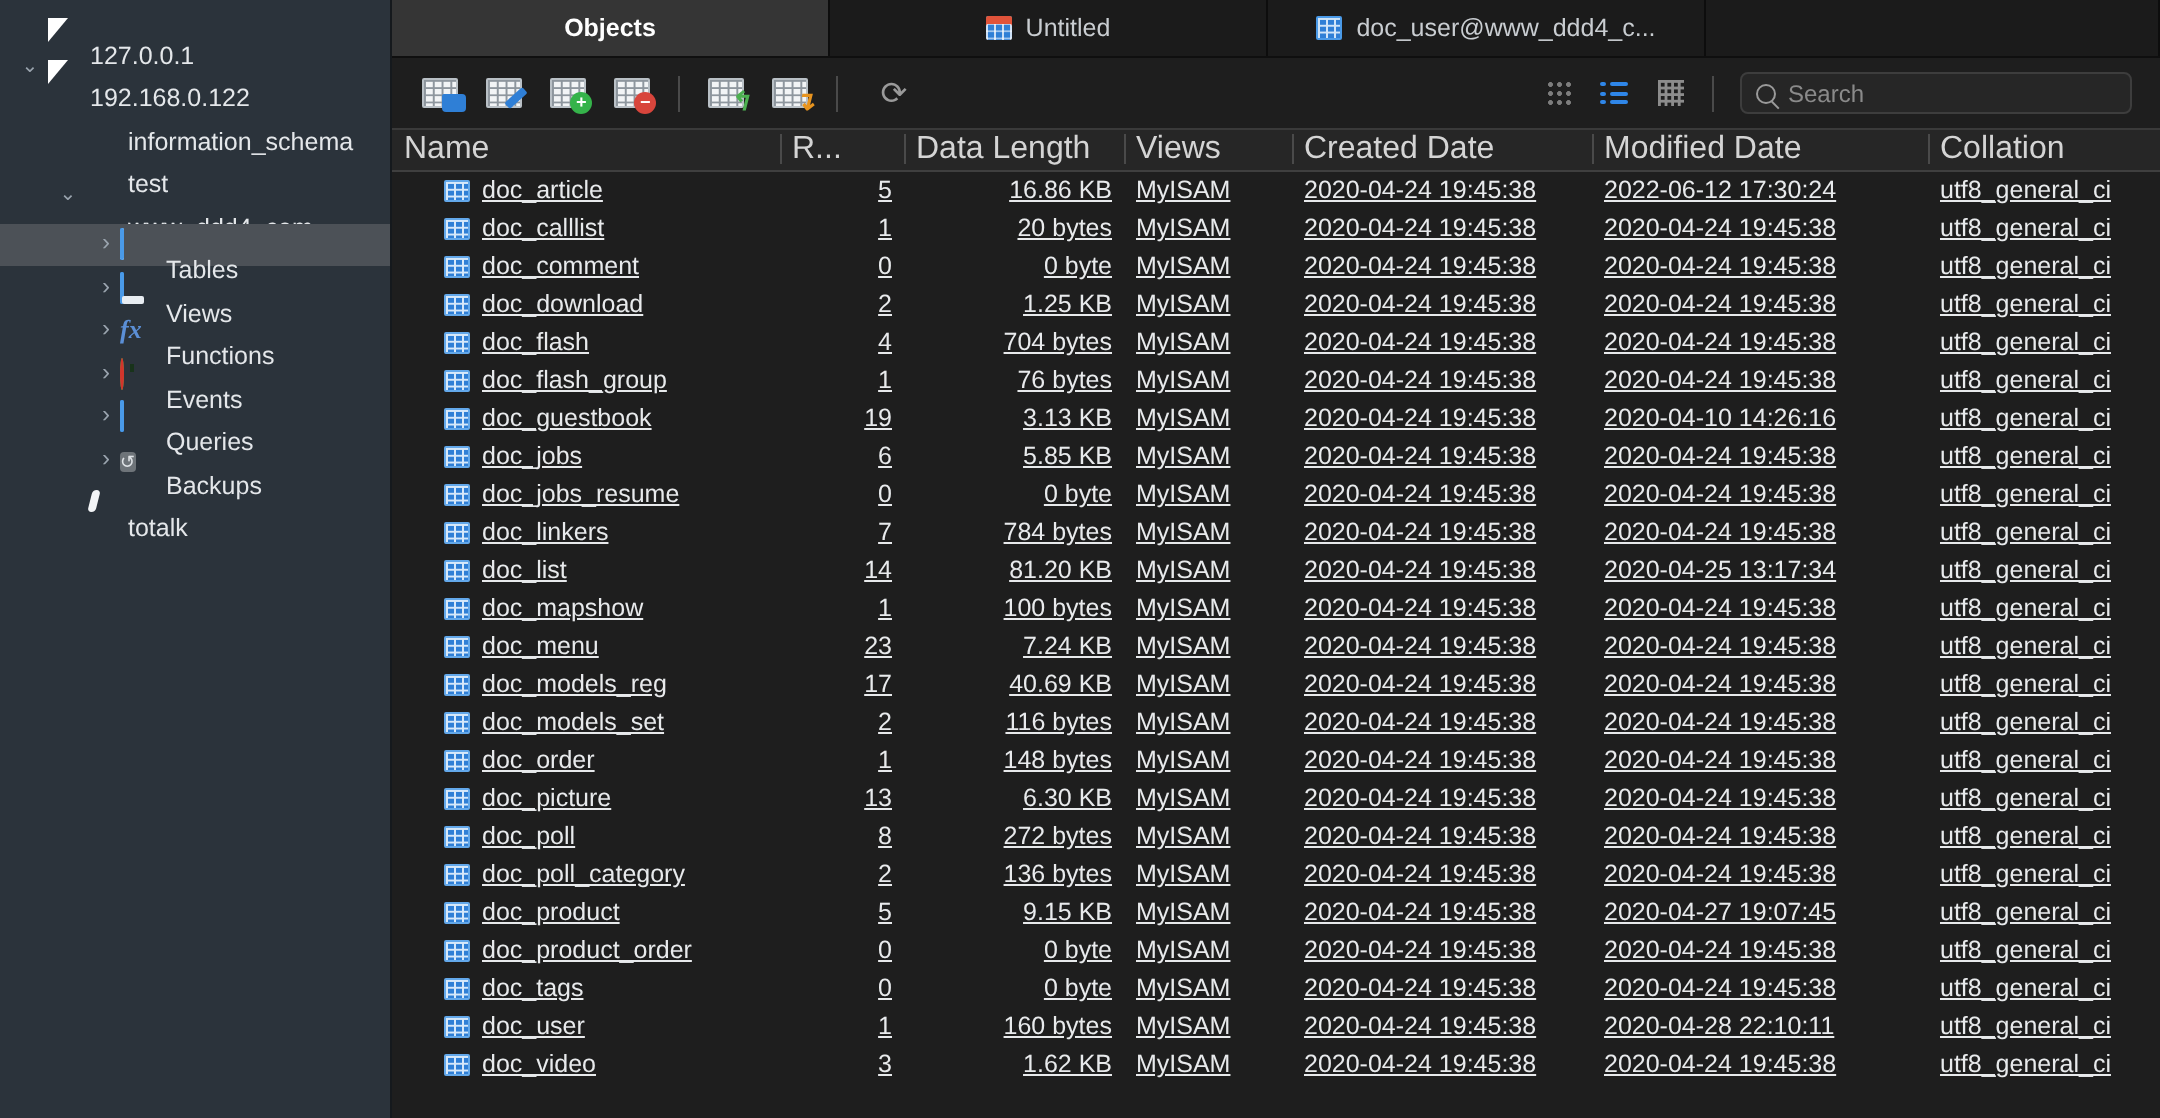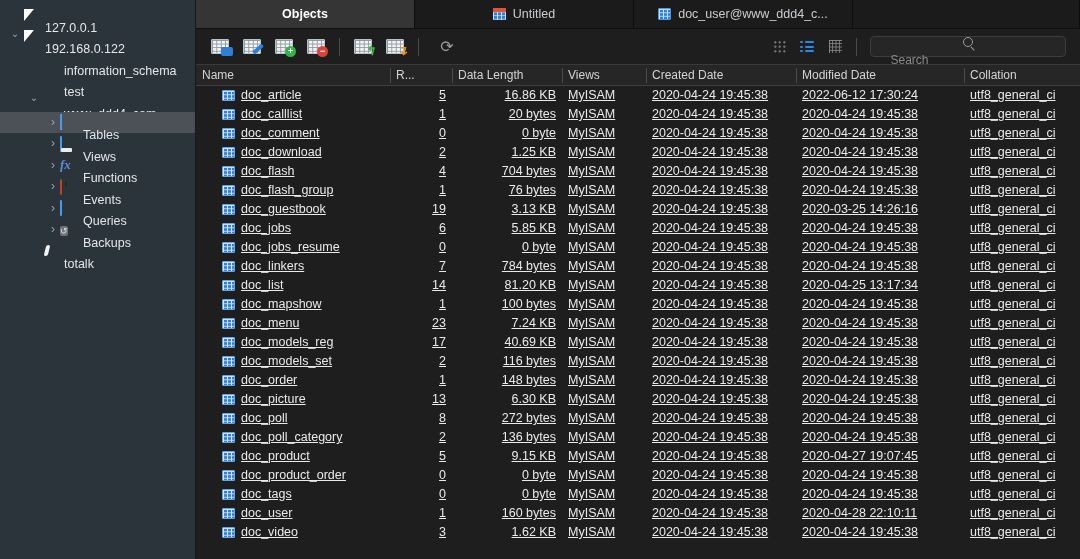--- a/index.html
+++ b/index.html
@@ -223,43 +223,43 @@
   .vb-hash {
     width: 13px; height: 13px;
     background-image:
       linear-gradient(to right, #8c8c8c 1.2px, transparent 1.2px),
       linear-gradient(to bottom, #8c8c8c 1.2px, transparent 1.2px);
     background-size: 3.3px 3.3px;
   }
   .search-wrap {
     width: 196px; height: 21px; margin-left: 6px;
     background: #262626; border: 1px solid #3d3d3d; border-radius: 4px;
-    display: flex; align-items: center; padding: 0 7px; gap: 6px; flex-direction: column;
+    display: flex; align-items: center; padding: 0 7px; gap: 6px;
   }
   .search-ico {
     width: 10px; height: 10px; border: 1.4px solid #9a9a9a;
     border-radius: 50%; position: relative; flex: 0 0 10px;
   }
   .search-ico::after {
     content: ""; position: absolute; right: -3px; bottom: -3px;
     width: 5px; height: 1.4px; background: #9a9a9a; transform: rotate(45deg);
   }
   .search-input {
     flex: 1 1 auto; background: transparent; border: none; outline: none;
     color: #d8d8d8; font-size: 12px; font-family: "Liberation Sans", sans-serif;
   }
   .search-input::placeholder { color: #8a8a8a; }
 
   
   .thead {
     height: 21px; flex: 0 0 21px;
     background: #262626;
-    display: flex; align-items: flex-start;
+    display: flex; align-items: flex-end;
     border-bottom: 1px solid #3f3f3f;
-    font-size: 12px; color: #d4d4d4;
+    font-size: 16px; color: #d4d4d4;
   }
   .th { position: relative; padding: 0 6px; height: 21px; line-height: 21px; white-space: nowrap; overflow: hidden; }
   .th + .th::before {
     content: ""; position: absolute; left: 0; top: 3px; bottom: 3px; width: 1px; background: #4a4a4a;
   }
   .col-name   { width: 194px; flex: 0 0 194px; }
   .col-rows   { width: 62px;  flex: 0 0 62px;  text-align: left; }
   .col-len    { width: 110px; flex: 0 0 110px; text-align: right; }
   .col-engine { width: 84px;  flex: 0 0 84px;  }
   .col-cdate  { width: 150px; flex: 0 0 150px; }
@@ -526,21 +526,21 @@
         </div>
         <div class="trow">
           <div class="td name col-name">
             <span class="row-ico"></span>
             <span>doc_guestbook</span>
           </div>
           <div class="td num col-rows">19</div>
           <div class="td num col-len">3.13 KB</div>
           <div class="td col-engine">MyISAM</div>
           <div class="td col-cdate">2020-04-24 19:45:38</div>
-          <div class="td col-mdate">2020-03-25 14:26:16</div>
+          <div class="td col-mdate">2020-04-10 14:26:16</div>
           <div class="td col-coll">utf8_general_ci</div>
         </div>
         <div class="trow">
           <div class="td name col-name">
             <span class="row-ico"></span>
             <span>doc_jobs</span>
           </div>
           <div class="td num col-rows">6</div>
           <div class="td num col-len">5.85 KB</div>
           <div class="td col-engine">MyISAM</div>

